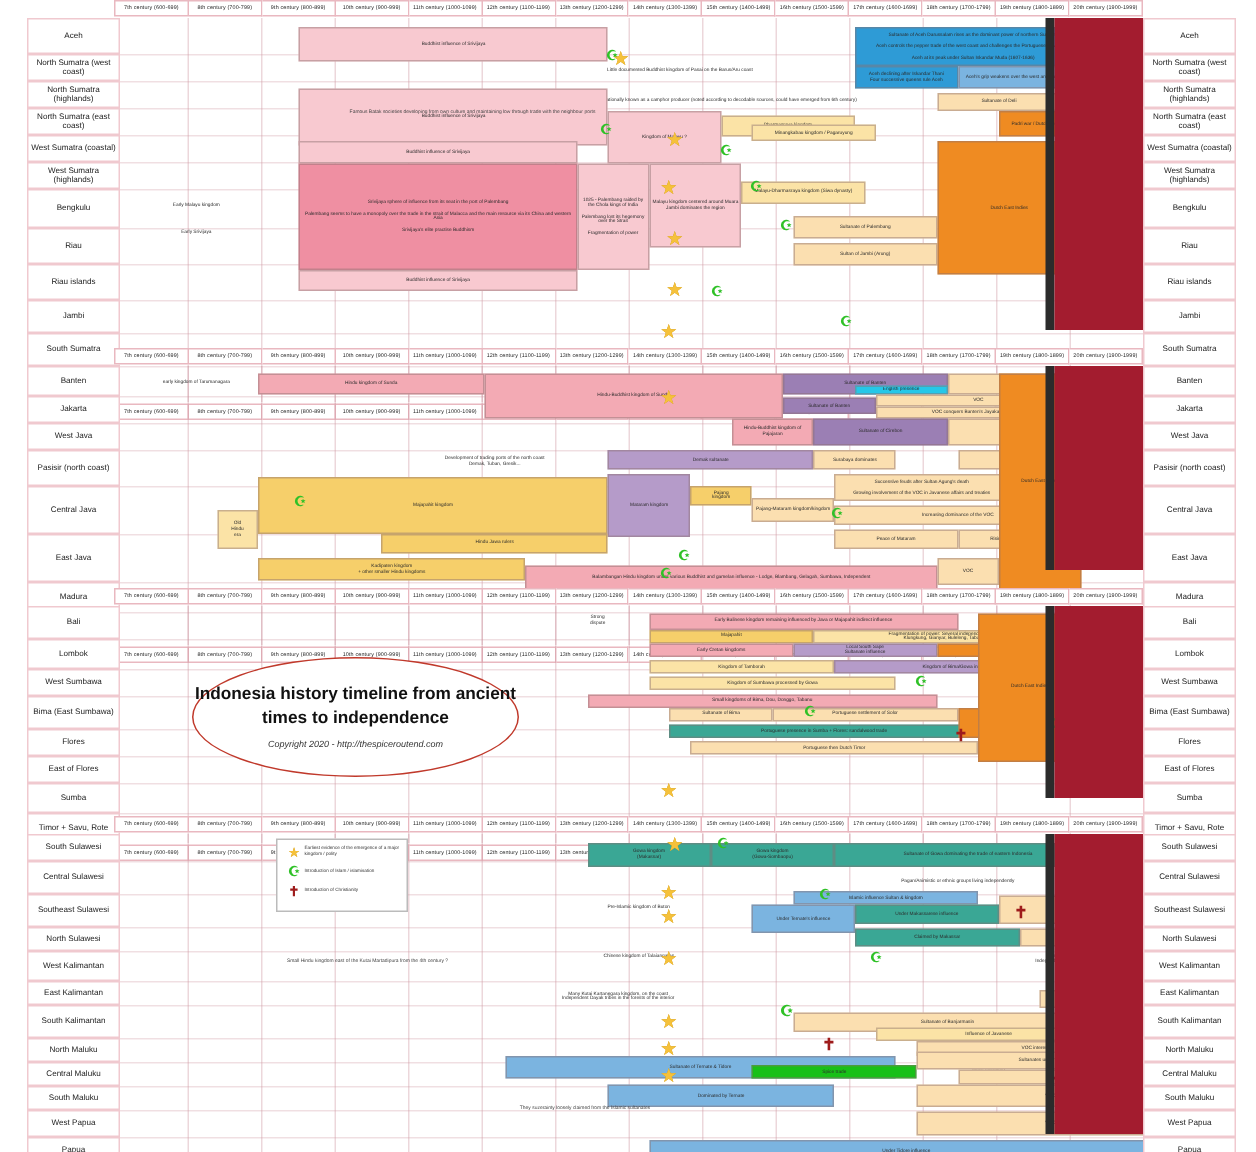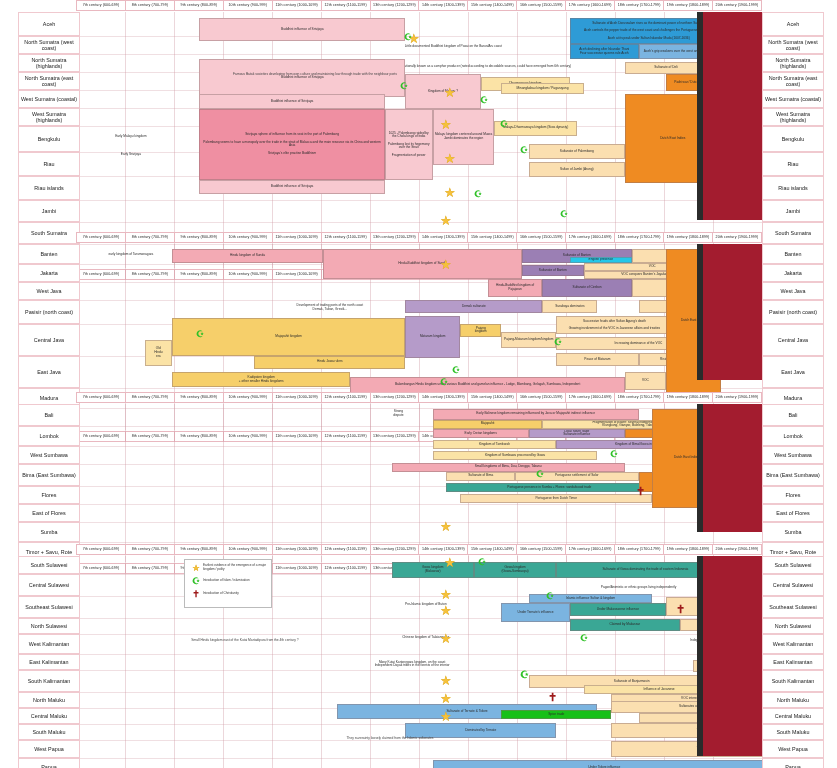--- a/index.html
+++ b/index.html
@@ -524,20 +524,24 @@
         <div class="rowlabel" style="height: 22px;">South
 Kalimantan</div>
         <div class="rowlabel" style="height: 16px;">North Maluku</div>
         <div class="rowlabel" style="height: 16px;">Central Maluku</div>
         <div class="rowlabel" style="height: 16px;">South Maluku</div>
         <div class="rowlabel" style="height: 18px;">West Papua</div>
         <div class="rowlabel" style="height: 18px;">Papua</div>
       </div>
     </div>
 
+  <div class="titlebox" style="left:128px;top:438px;width:216px;height:78px;">
+    <div class="t1">Indonesia history timeline from ancient times to independence</div>
+    <div class="t2">Copyright 2020 - http://thespiceroutend.com</div>
+  </div>
 
   <div class="legendbox" style="left:184px;top:559px;width:88px;height:49px;">
     <div class="legrow">
       <span class="g star">★</span>
       <span class="tx">Earliest evidence of the emergence of a major kingdom / polity</span>
     </div>
     <div class="legrow">
       <span class="g cres">☪</span>
       <span class="tx">Introduction of Islam / islamisation</span>
     </div>

